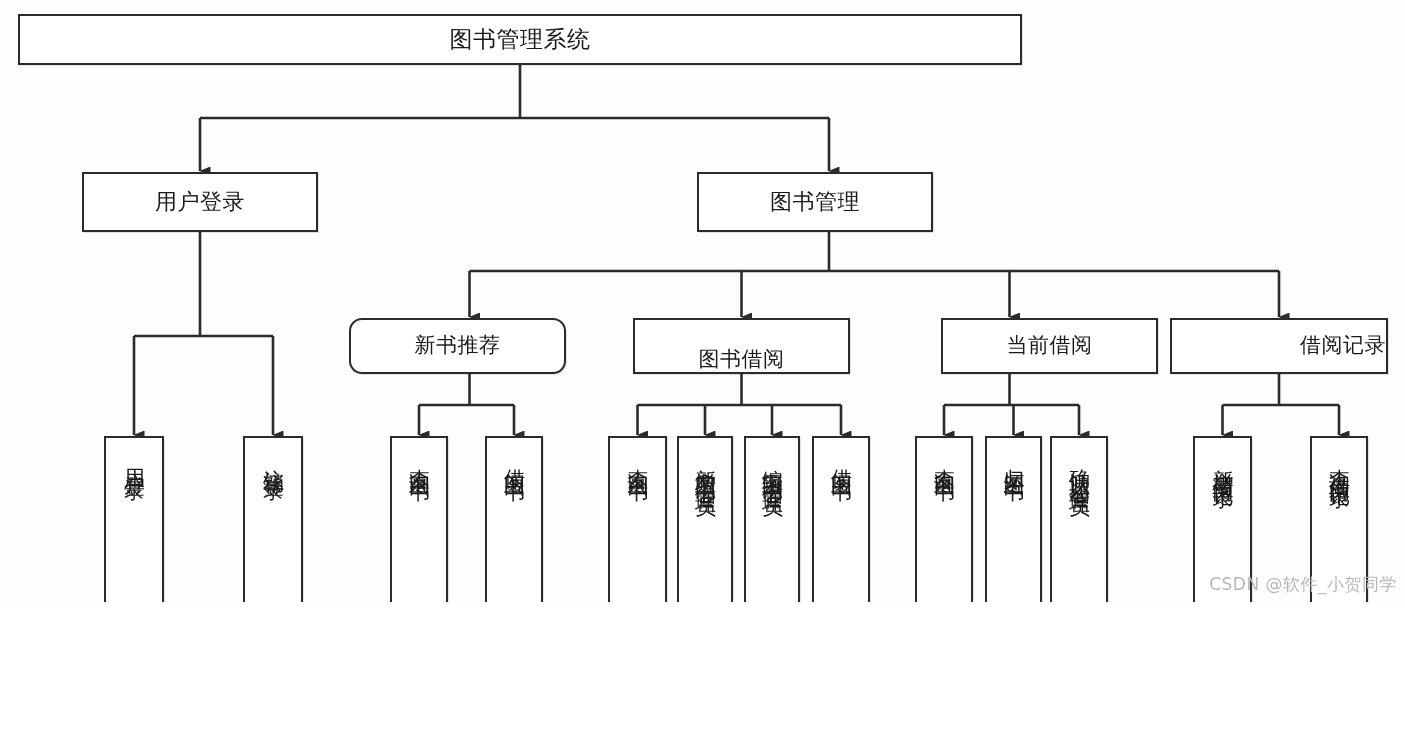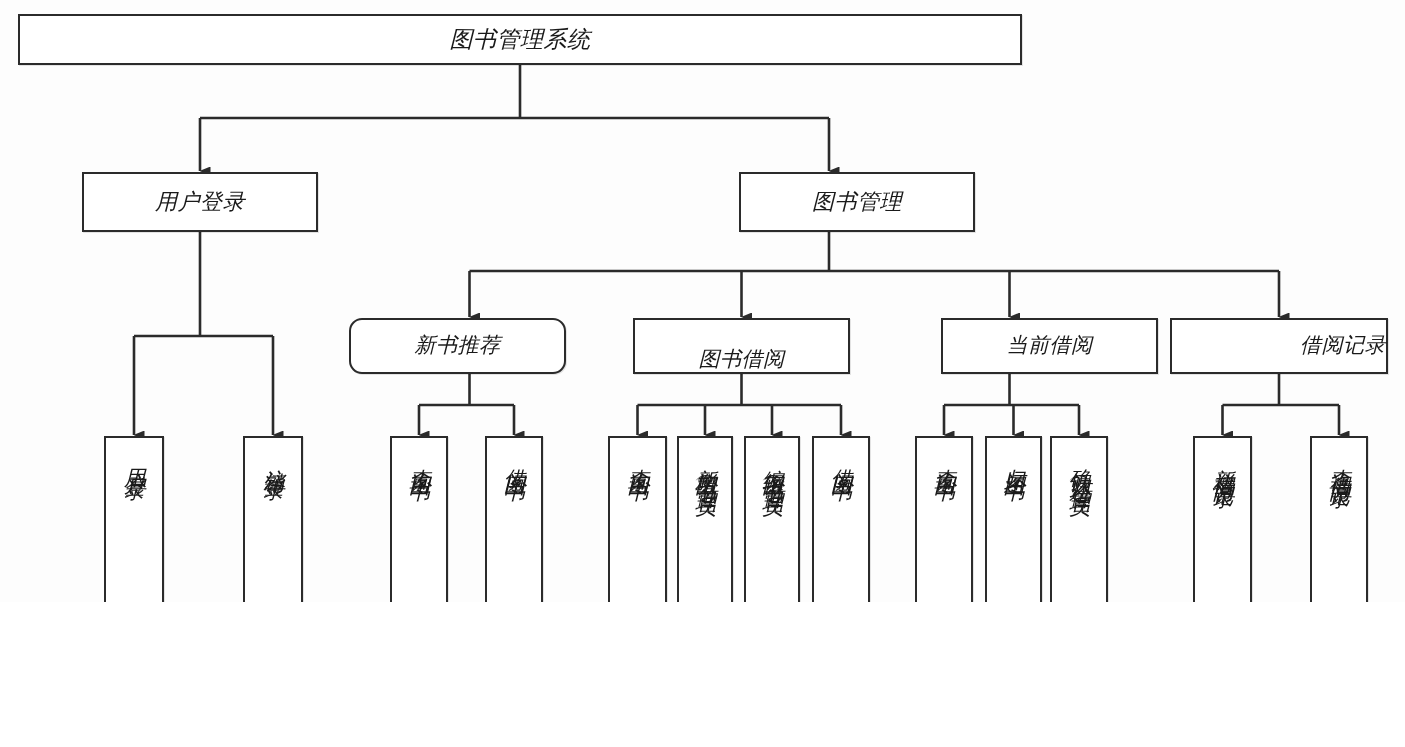--- a/index.html
+++ b/index.html
@@ -7,21 +7,20 @@
     padding: 0;
     background: #ffffff;
   }
   #stage {
     position: relative;
     width: 1405px;
     height: 602px;
     background: #fdfdfd;
     font-family: "DejaVu Sans", "Liberation Sans", sans-serif;
     overflow: hidden;
-    font-style: italic;
   }
   #edges {
     position: absolute;
     left: 0;
     top: 0;
     width: 1405px;
     height: 747px;
     pointer-events: none;
   }
   .node {
@@ -114,21 +113,21 @@
       </g>
   </svg>
 
   <div id="nodes">
       <div class="node level0" style="left: 18px; top: 14px; width: 1004px; height: 51px;">
         <span class="label">图书管理系统</span>
       </div>
       <div class="node level1" style="left: 82px; top: 172px; width: 236px; height: 60px;">
         <span class="label">用户登录</span>
       </div>
-      <div class="node level1" style="left: 739px; top: 172px; width: 236px; height: 60px;">
+      <div class="node level1" style="left: 697px; top: 172px; width: 236px; height: 60px;">
         <span class="label">图书管理</span>
       </div>
       <div class="node level2" style="left: 349px; top: 318px; width: 217px; height: 56px; border-radius: 13px;">
         <span class="label">新书推荐</span>
       </div>
       <div class="node level2" style="left: 633px; top: 318px; width: 217px; height: 56px; align-items: flex-end;">
         <span class="label">图书借阅</span>
       </div>
       <div class="node level2" style="left: 901px; top: 318px; width: 217px; height: 56px; margin-left: 40px;">
         <span class="label">当前借阅</span>
@@ -170,13 +169,14 @@
         <span class="label">确认归还（管理员）</span>
       </div>
       <div class="node level3 leaf" style="left: 1193px; top: 436px; width: 59px; height: 298px;">
         <span class="label">新增借阅记录</span>
       </div>
       <div class="node level3 leaf" style="left: 1310px; top: 436px; width: 58px; height: 298px;">
         <span class="label">查询借阅记录</span>
       </div>
     </div>
 
+  <div id="watermark">CSDN @软件_小贺同学</div>
 </div>
 
 </body></html>

